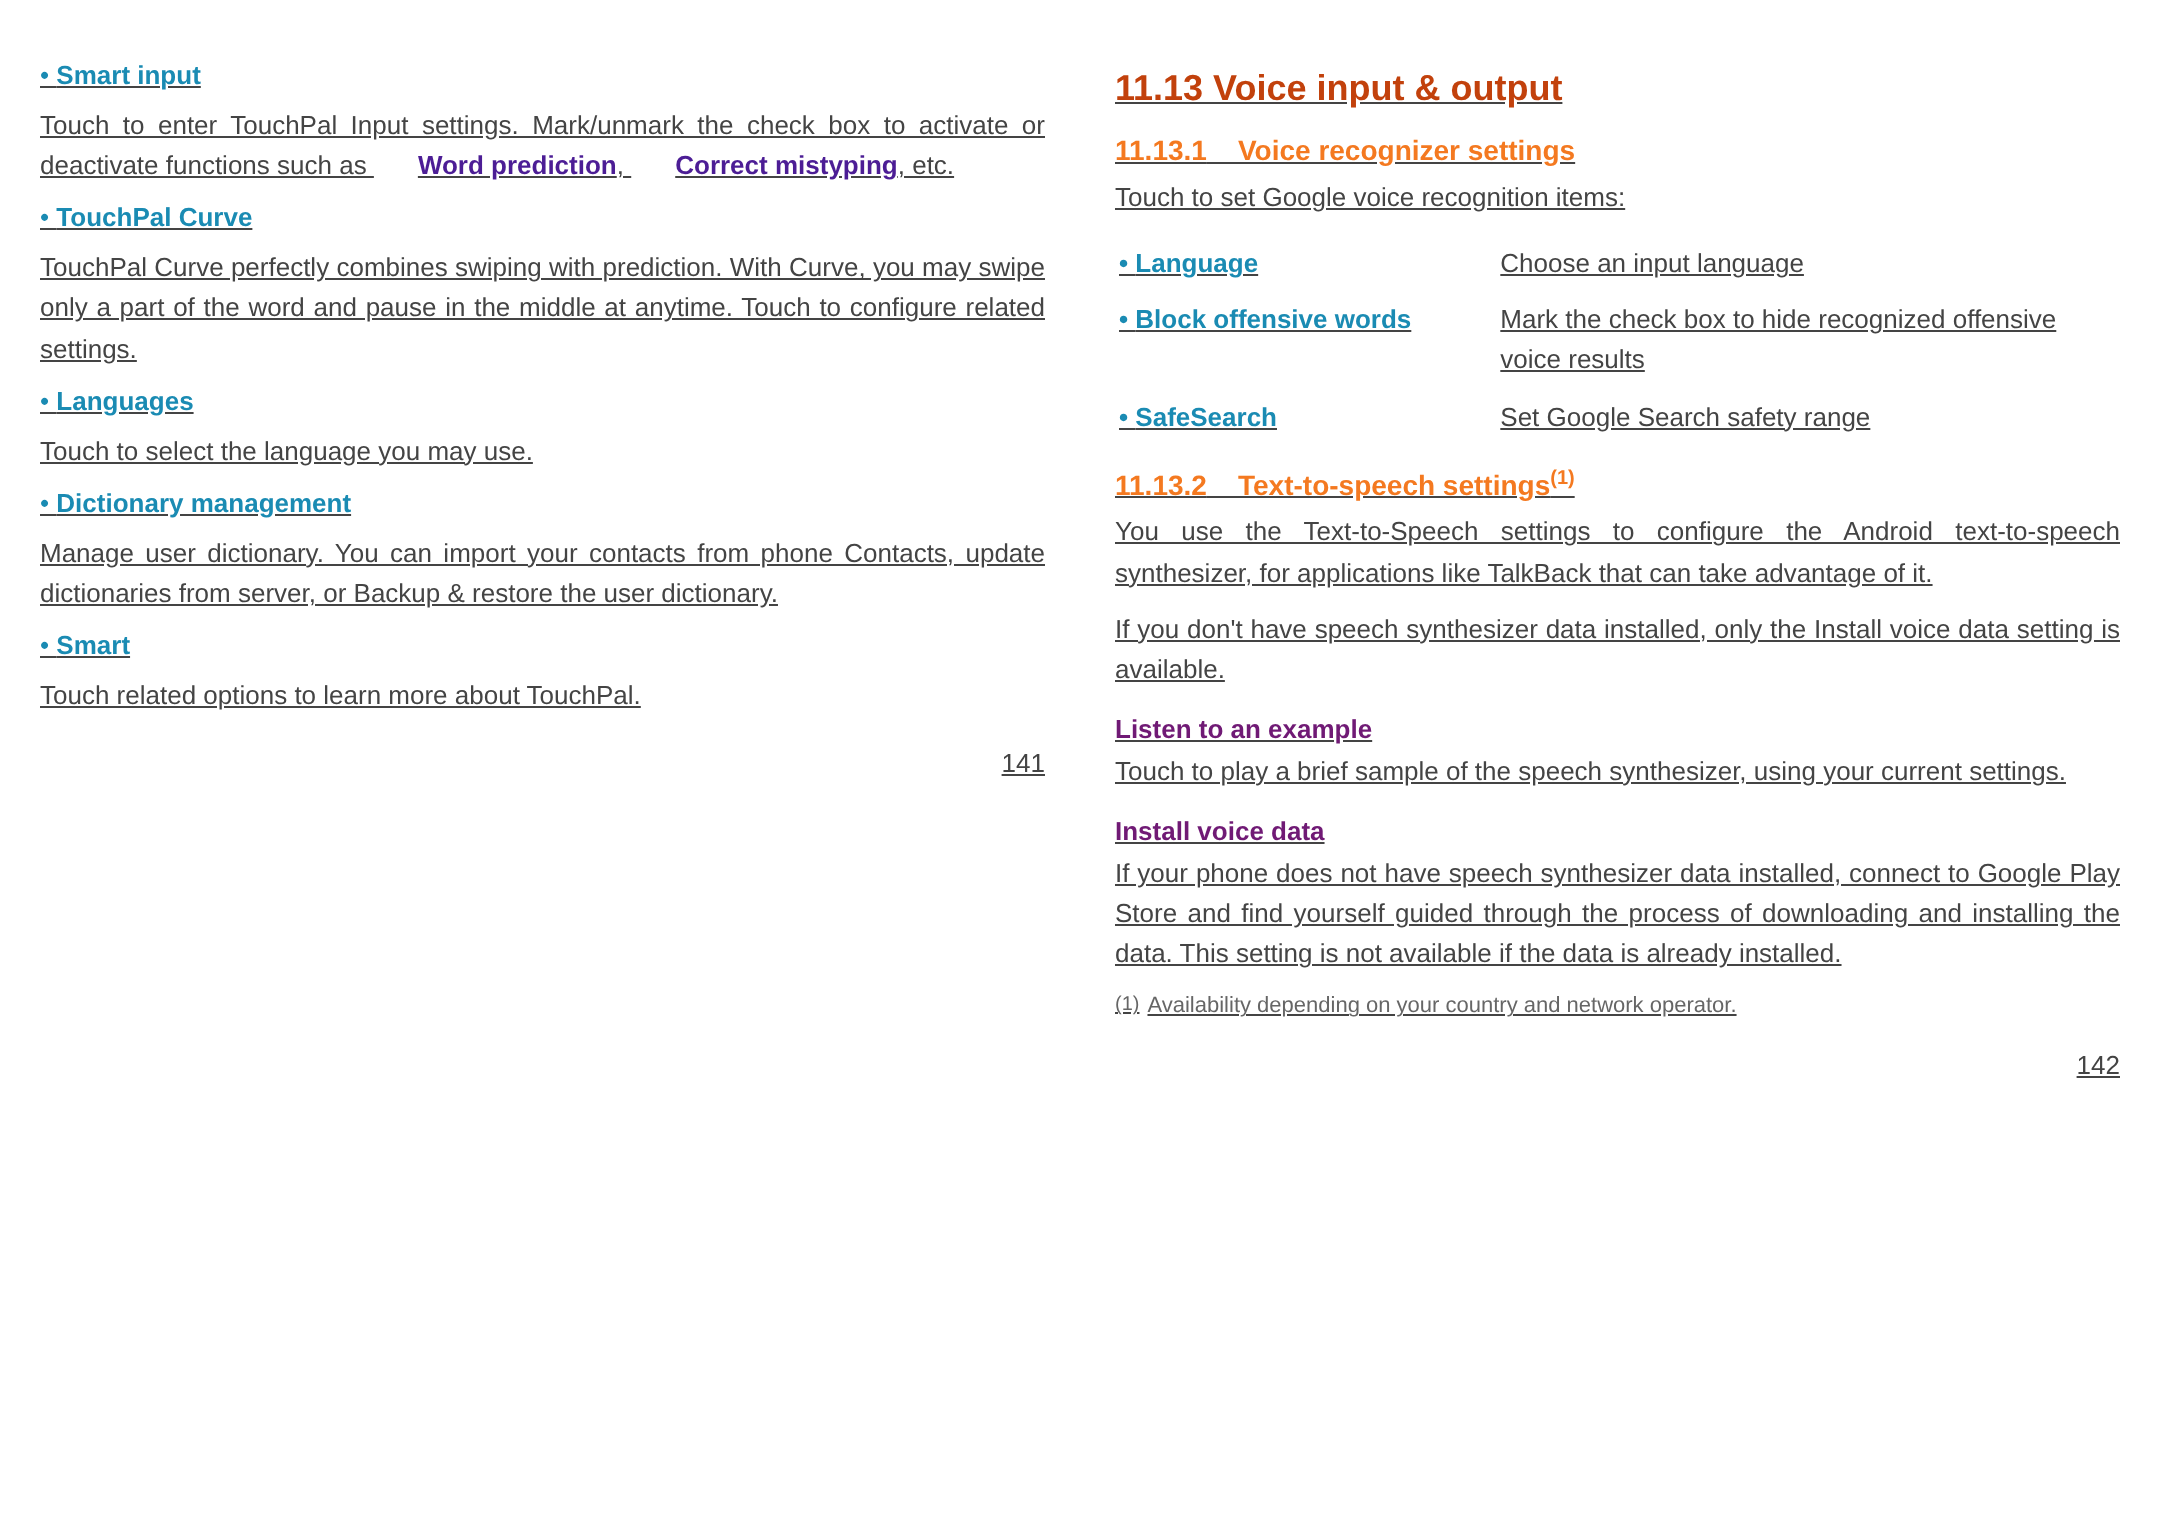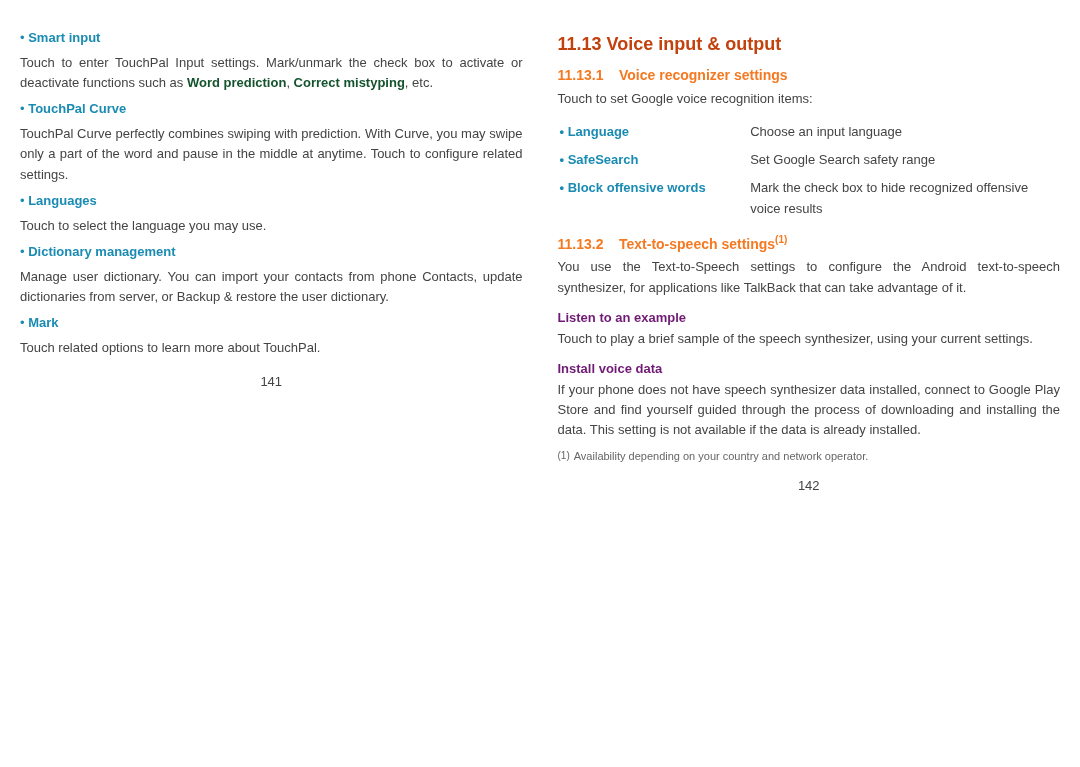--- a/index.html
+++ b/index.html
@@ -11,20 +11,21 @@
       width: 1080px;
       height: 767px;
       overflow: hidden;
     }
     .page-container {
       display: flex;
       width: 1080px;
       height: 562px;
       padding: 30px 20px 20px 20px;
       gap: 15px;
+      text-decoration: underline;
     }
     .left-column {
       flex: 1;
       padding-right: 10px;
     }
     .right-column {
       flex: 1;
       padding-left: 10px;
       border-left: none;
     }
@@ -38,22 +39,23 @@
     .bullet-item::before {
       content: '• ';
       color: #1a8bb3;
     }
     p {
       margin-bottom: 8px;
       line-height: 1.55;
       text-align: justify;
     }
     .bold-orange {
-      color: #14532d;
-      font-weight: bold;
+      color: #4c1d95;
+      font-weight: bold;
+      margin-left: 22px;
     }
     .heading-section {
       font-size: 18px;
       font-weight: bold;
       color: #c2410c;
       margin-bottom: 12px;
       margin-top: 4px;
     }
     .sub-heading {
       font-size: 14px;
@@ -74,21 +76,21 @@
       width: 38%;
       padding-right: 8px;
     }
     .highlight-heading {
       color: #701a75;
       font-weight: bold;
       margin-top: 12px;
       margin-bottom: 4px;
     }
     .page-number {
-      text-align: center;
+      text-align: right;
       margin-top: 16px;
       color: #444;
       font-size: 13px;
     }
     .section-125 {
       margin-top: 18px;
     }
     .footnote {
       font-size: 11px;
       color: #666;
@@ -123,21 +125,21 @@
       <span class="bullet-title">Languages</span>
     </div>
     <p>Touch to select the language you may use.</p>
 
     <div class="bullet-item">
       <span class="bullet-title">Dictionary management</span>
     </div>
     <p>Manage user dictionary. You can import your contacts from phone Contacts, update dictionaries from server, or Backup &amp; restore  the user dictionary.</p>
 
     <div class="bullet-item">
-      <span class="bullet-title">Mark</span>
+      <span class="bullet-title">Smart</span>
     </div>
     <p>Touch related options to learn more about TouchPal.</p>
 
 
     <div class="page-number">
       <span>141</span>
     </div>
   </div>
 
   <div class="right-column">
@@ -152,39 +154,40 @@
 
     <table class="voice-table">
       <tbody>
         <tr>
           <td>
             <span class="bullet-title">• <span>Language</span></span>
           </td>
           <td>Choose an input language</td>
         </tr>
         <tr>
+          <td style="vertical-align:top; padding-top:3px;">
+            <span class="bullet-title">• <span>Block offensive words</span></span>
+          </td>
+          <td>Mark the check box to hide recognized offensive voice results</td>
+        </tr>
+        <tr>
           <td>
             <span class="bullet-title">• <span>SafeSearch</span></span>
           </td>
           <td>Set Google Search safety range</td>
         </tr>
-        <tr>
-          <td style="vertical-align:top; padding-top:3px;">
-            <span class="bullet-title">• <span>Block offensive words</span></span>
-          </td>
-          <td>Mark the check box to hide recognized offensive voice results</td>
-        </tr>
       </tbody>
     </table>
 
     <div class="sub-heading">
       <span>11.13.2</span>&nbsp;&nbsp;&nbsp;&nbsp;<span>Text-to-speech settings</span><sup style="font-size:10px; color:#f47920;">(1)</sup>
     </div>
 
     <p>You use the Text-to-Speech settings to configure the Android text-to-speech synthesizer, for applications like TalkBack that can take advantage of it.</p>
+    <p>If you don't have speech synthesizer data installed, only the Install voice data setting is available.</p>
 
     <div class="highlight-heading">Listen to an example</div>
     <p>Touch to play a brief sample of the speech synthesizer, using your current settings.</p>
 
     <div class="highlight-heading">Install voice data</div>
     <p>If your phone does not have speech synthesizer data installed, connect to Google Play Store and find yourself guided through the process of downloading and installing the data. This setting is not available if the data is already installed.</p>
 
     <div class="footnote">
       <span style="font-size:10px;">(1)</span>
       <span>Availability depending on your country and network operator.</span>

